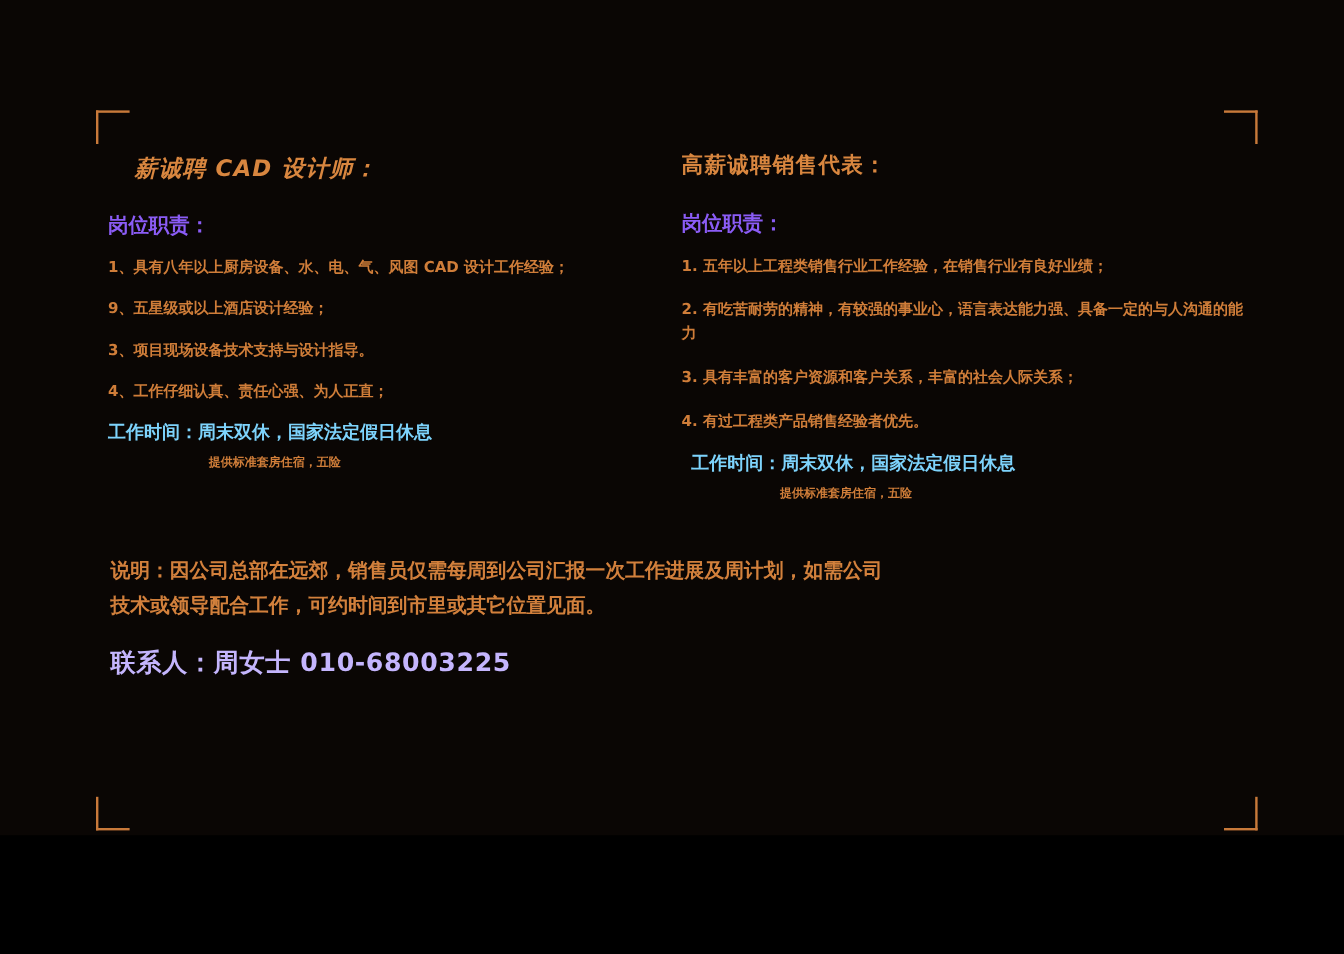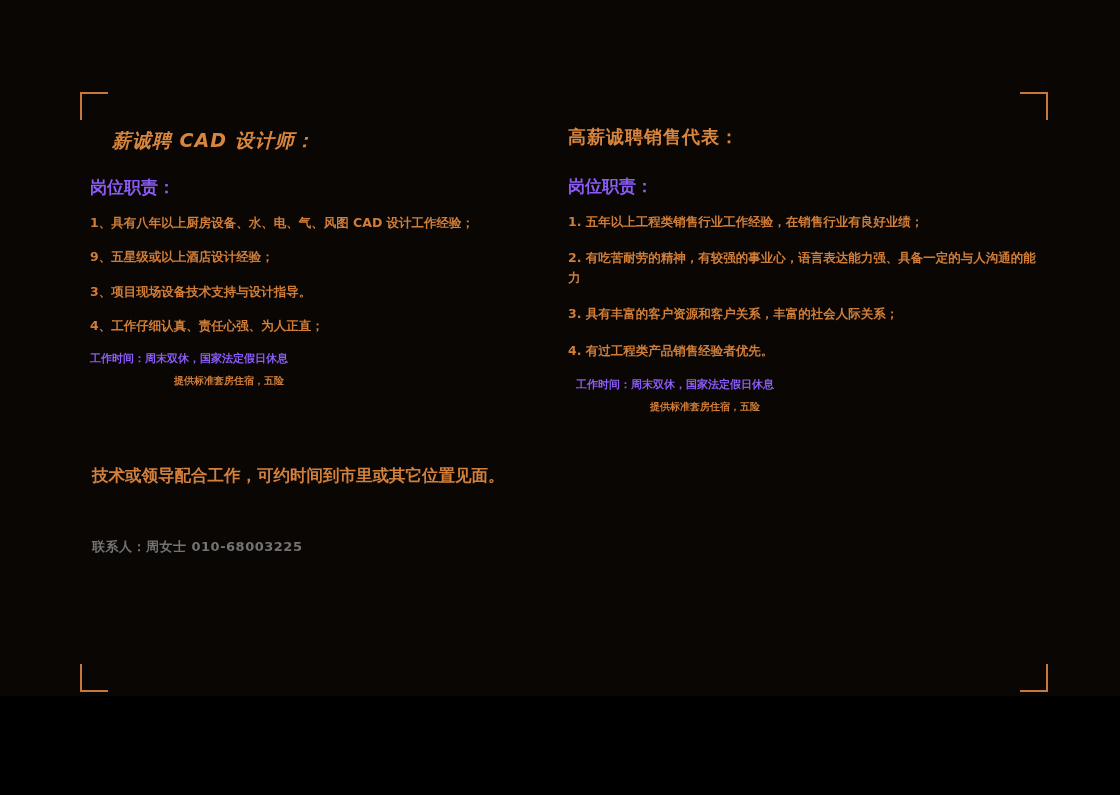--- a/index.html
+++ b/index.html
@@ -70,23 +70,23 @@
   .item {
     font-size: 12.5px;
     font-weight: bold;
     color: #cf7d39;
     margin: 0 0 15px 0;
     line-height: 1.55;
   }
   .col-right .item { margin-bottom: 17px; }
 
   .worktime {
-    font-size: 11px;
+    font-size: 15px;
     font-weight: bold;
-    color: #8b5cf6;
+    color: #7dd3fc;
     margin: 0 0 8px 0;
   }
   .col-right .worktime { margin-left: 8px; }
 
   .provide {
     font-size: 10px;
     font-weight: bold;
     color: #cf7d39;
     margin: 0;
   }
@@ -102,23 +102,23 @@
     font-weight: bold;
     color: #d2803c;
     line-height: 1.75;
   }
   .note .line2 { display: block; }
 
   .contact {
     position: absolute;
     left: 92px;
     top: 538px;
-    font-size: 13px;
+    font-size: 21px;
     font-weight: bold;
-    color: #737373;
+    color: #c4b5fd;
     letter-spacing: 0.5px;
   }
 </style>
 </head>
 <body>
 
 <div class="page">
 
   <div class="crop tl"></div>
   <div class="crop tr"></div>
@@ -141,18 +141,19 @@
     <div class="sub">岗位职责：</div>
     <div class="item">1. 五年以上工程类销售行业工作经验，在销售行业有良好业绩；</div>
     <div class="item">2. 有吃苦耐劳的精神，有较强的事业心，语言表达能力强、具备一定的与人沟通的能力</div>
     <div class="item">3. 具有丰富的客户资源和客户关系，丰富的社会人际关系；</div>
     <div class="item">4. 有过工程类产品销售经验者优先。</div>
     <div class="worktime">工作时间：周末双休，国家法定假日休息</div>
     <div class="provide">提供标准套房住宿，五险</div>
   </div>
 
   <div class="note">
+    <span>说明：因公司总部在远郊，销售员仅需每周到公司汇报一次工作进展及周计划，如需公司</span>
     <span class="line2">技术或领导配合工作，可约时间到市里或其它位置见面。</span>
   </div>
 
   <div class="contact">联系人：周女士   010-68003225</div>
 
 </div>
 
 </body></html>

